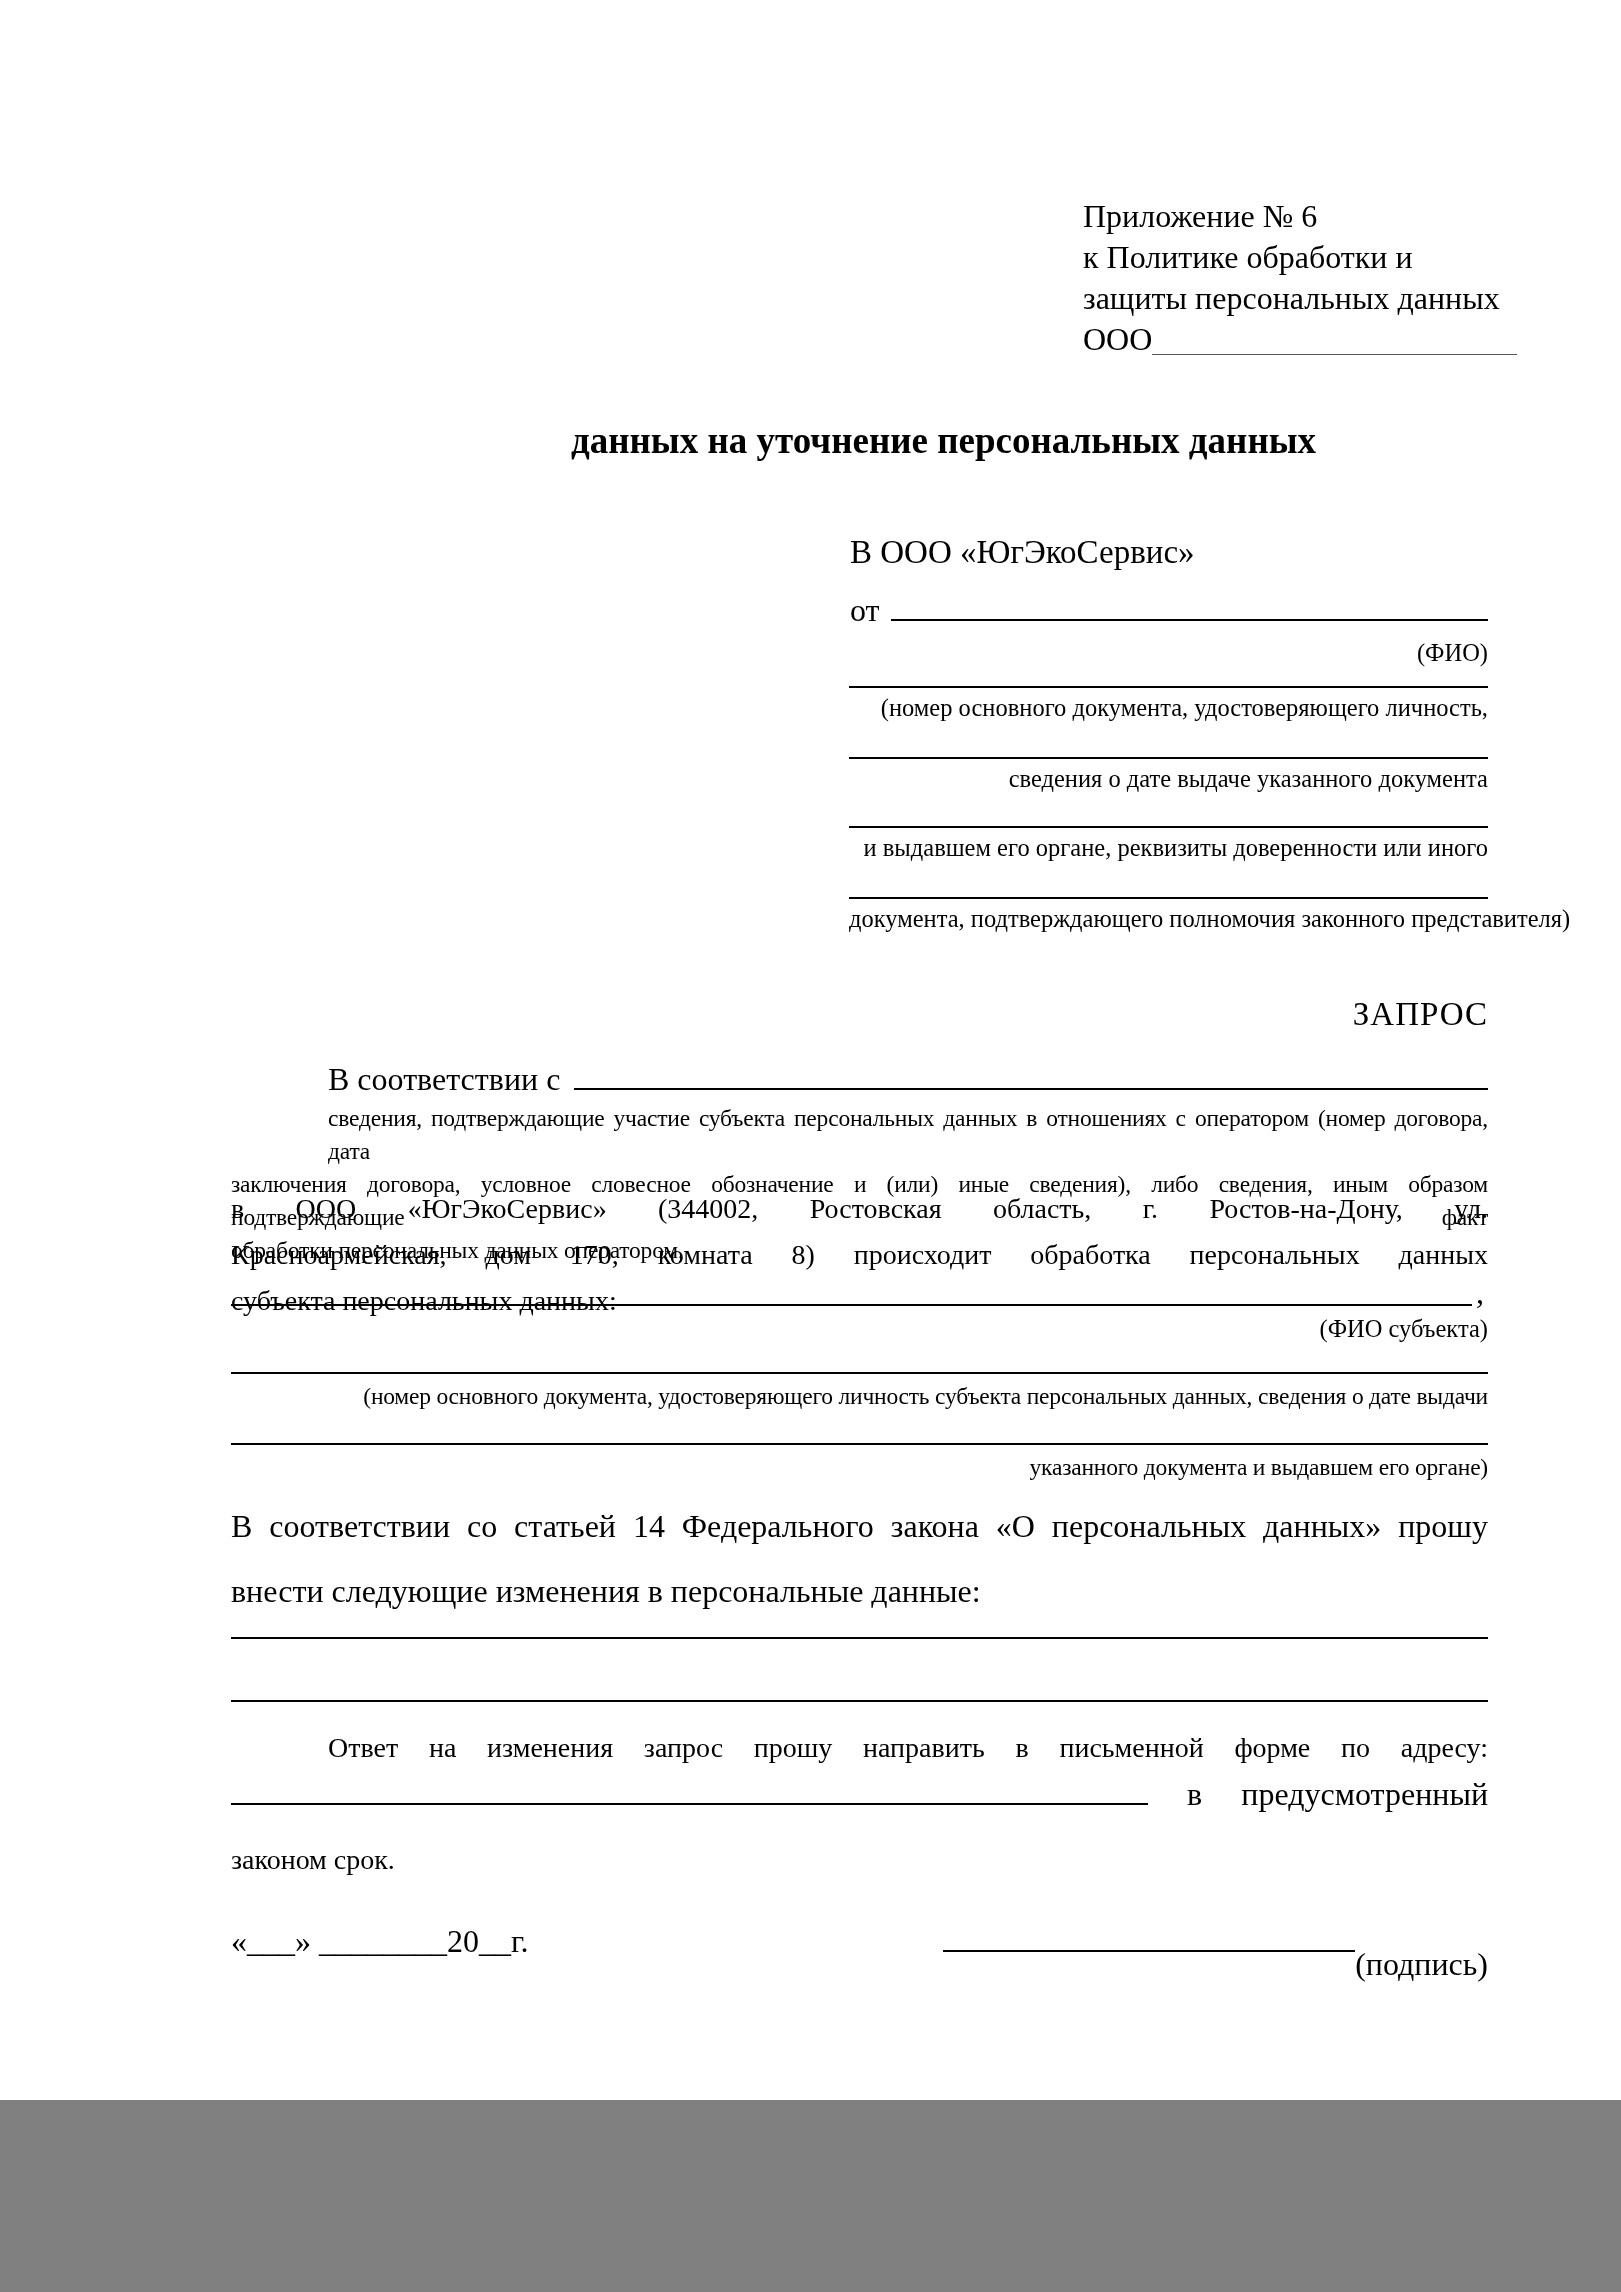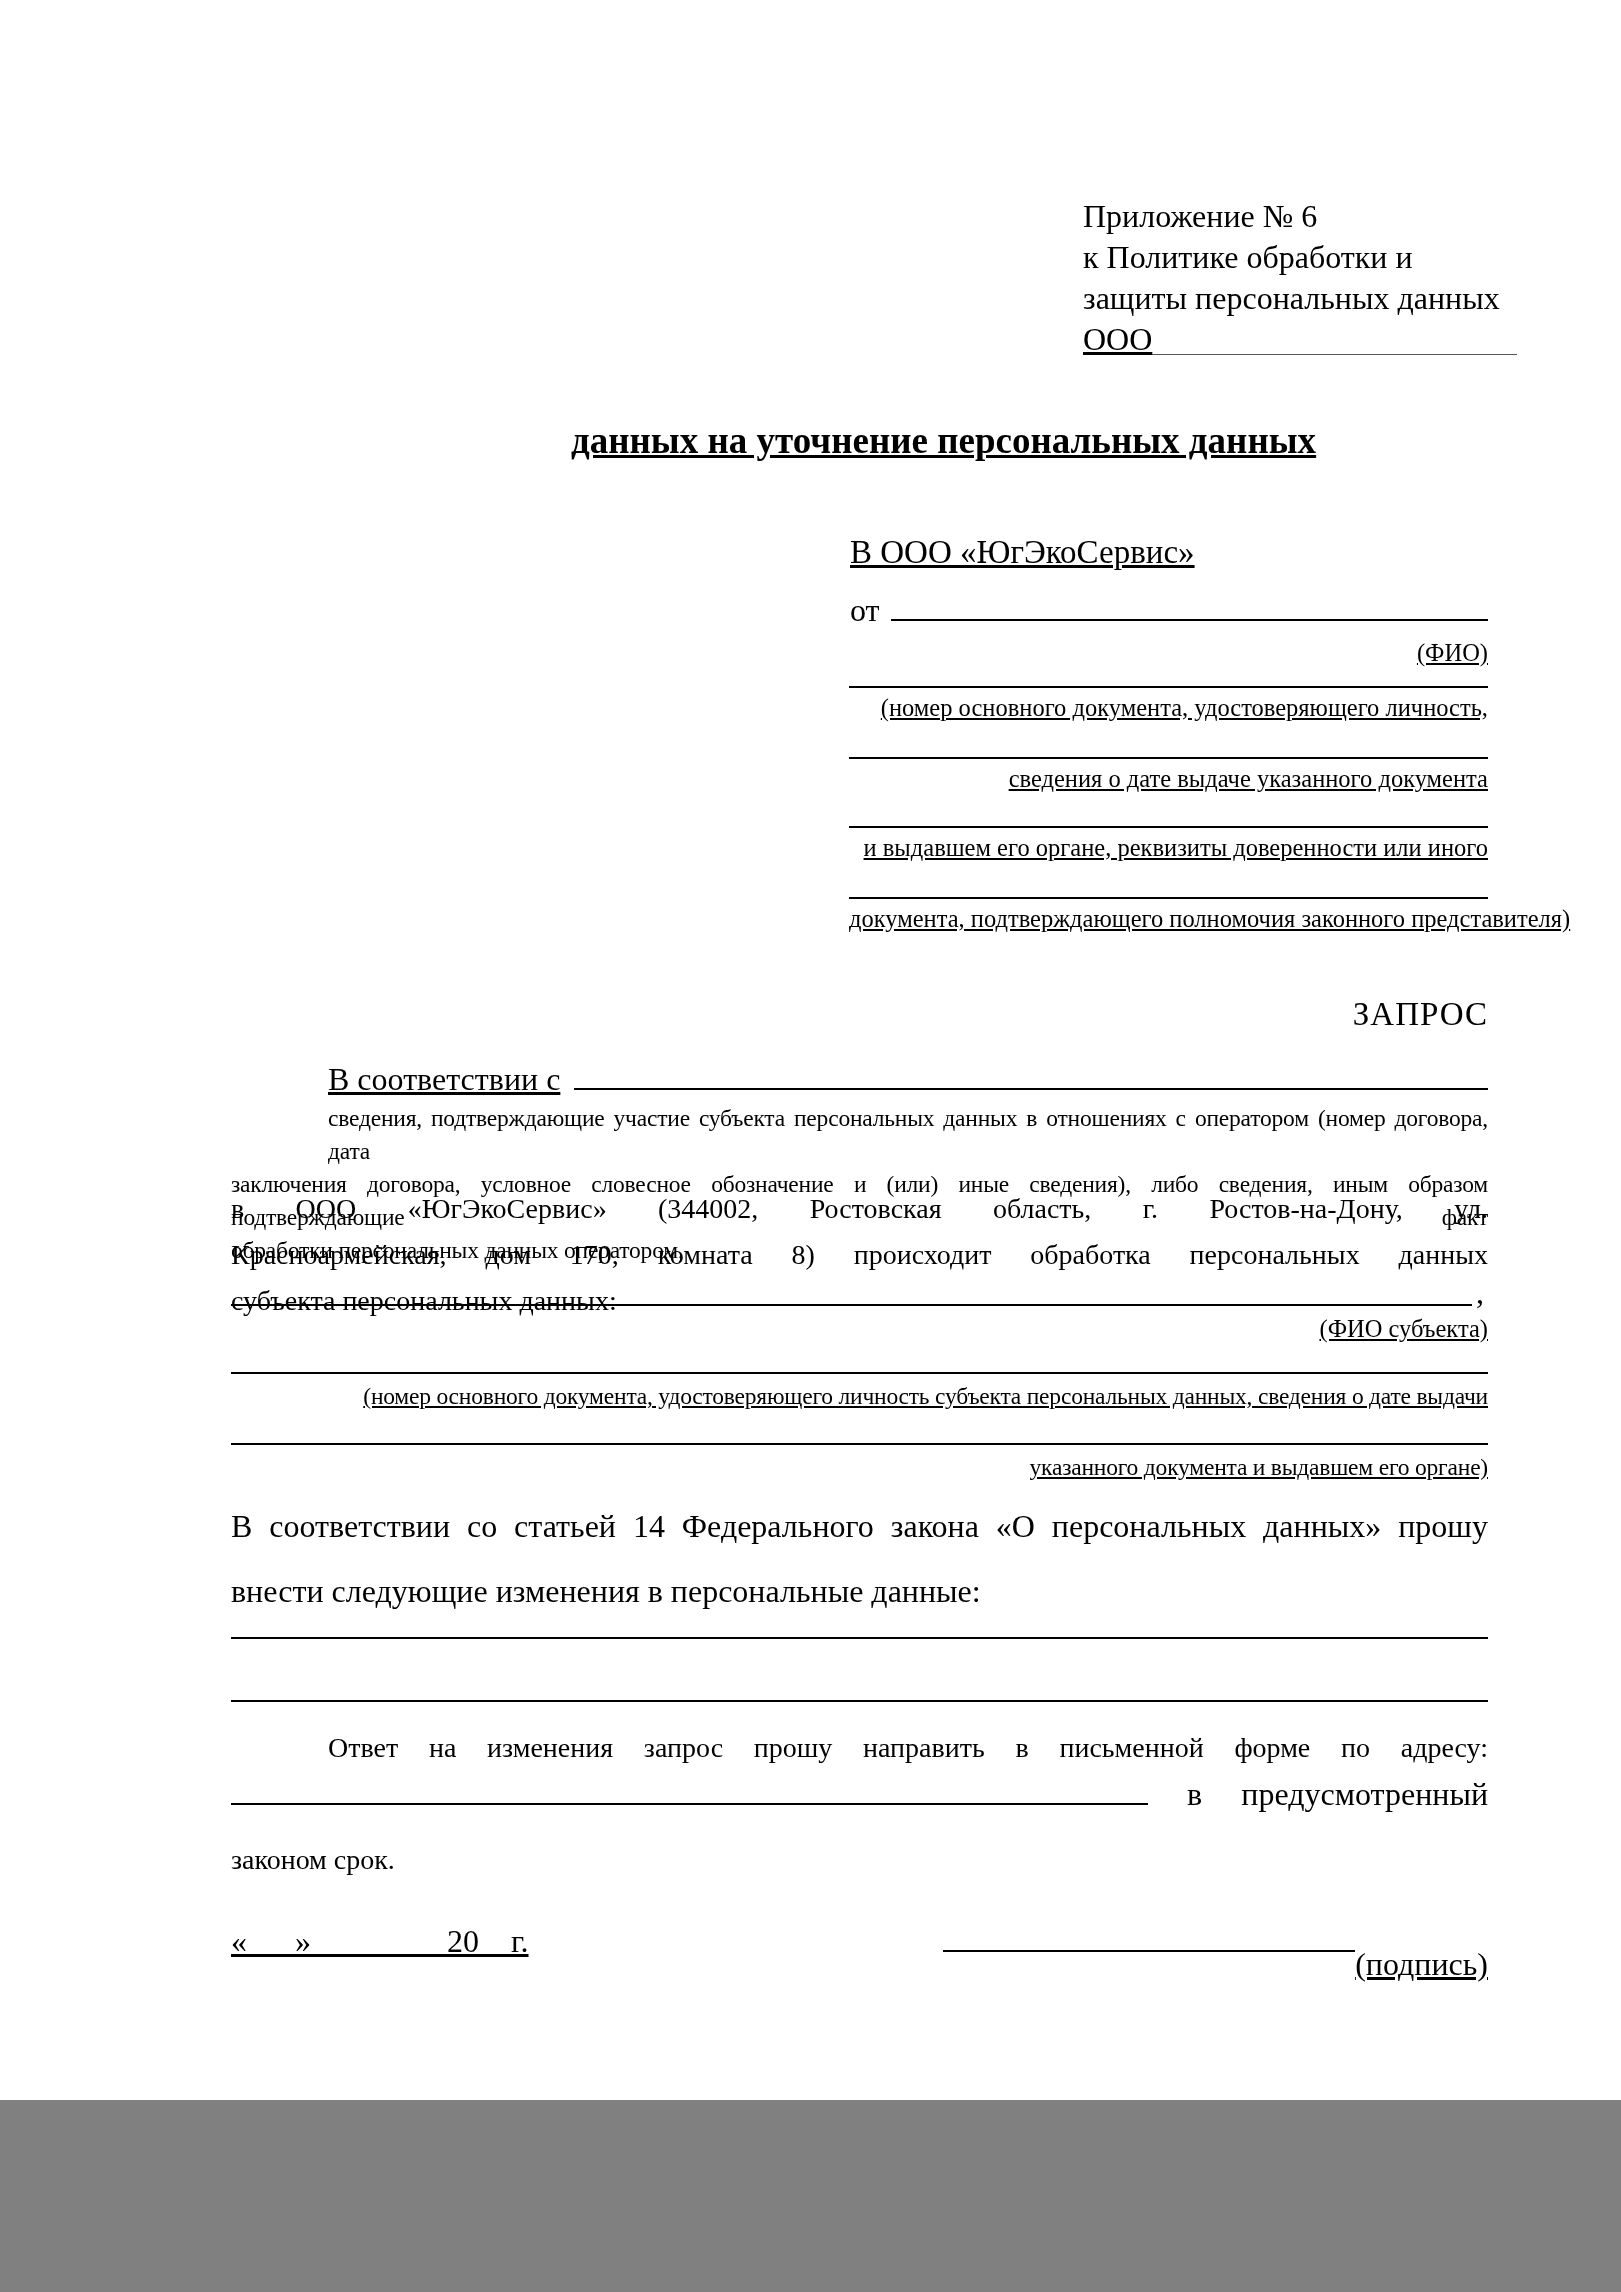--- a/index.html
+++ b/index.html
@@ -5,21 +5,21 @@
   html,body{margin:0;padding:0;background:#808080;}
   .page{
     position:relative;
     width:1621px;height:2100px;
     background:#ffffff;
     font-family:"Liberation Serif","DejaVu Serif",serif;
     color:#000;
     overflow:hidden;
   }
   .abs{position:absolute;}
-  .nowrap{white-space:nowrap;text-decoration:underline;}
+  .nowrap{white-space:nowrap;}
   .center{text-align:right;}
   .jl{text-align:justify;text-align-last:justify;}
   .base{font-size:28px;line-height:46px;}
   .small{font-size:24.5px;line-height:31px;}
   .fine{font-size:23.5px;line-height:33px;letter-spacing:-0.2px;}
   .fill{display:inline-block;height:3.9px;border-bottom:2px solid #000;vertical-align:baseline;margin-bottom:-4.9px;}
   .hr{position:absolute;border-bottom:2px solid #000;height:0;}
   .rowflex{display:flex;align-items:baseline;}
   .grow{flex:1 1 auto;}
 

